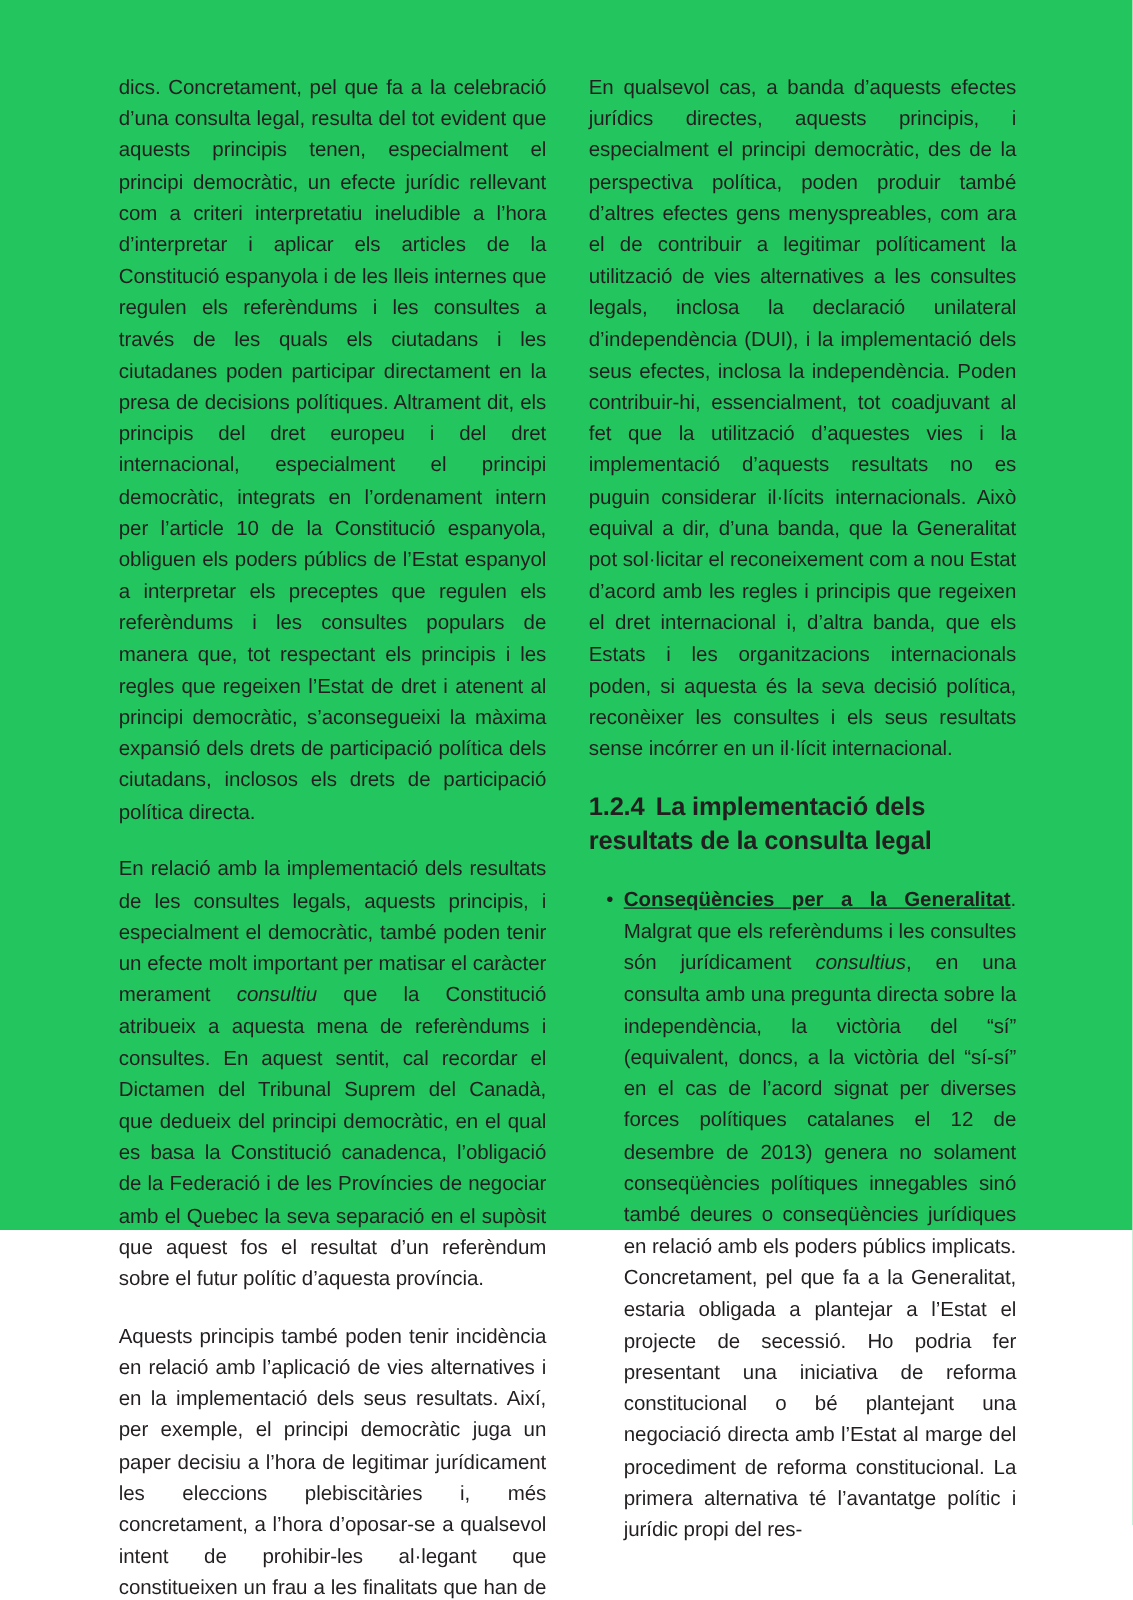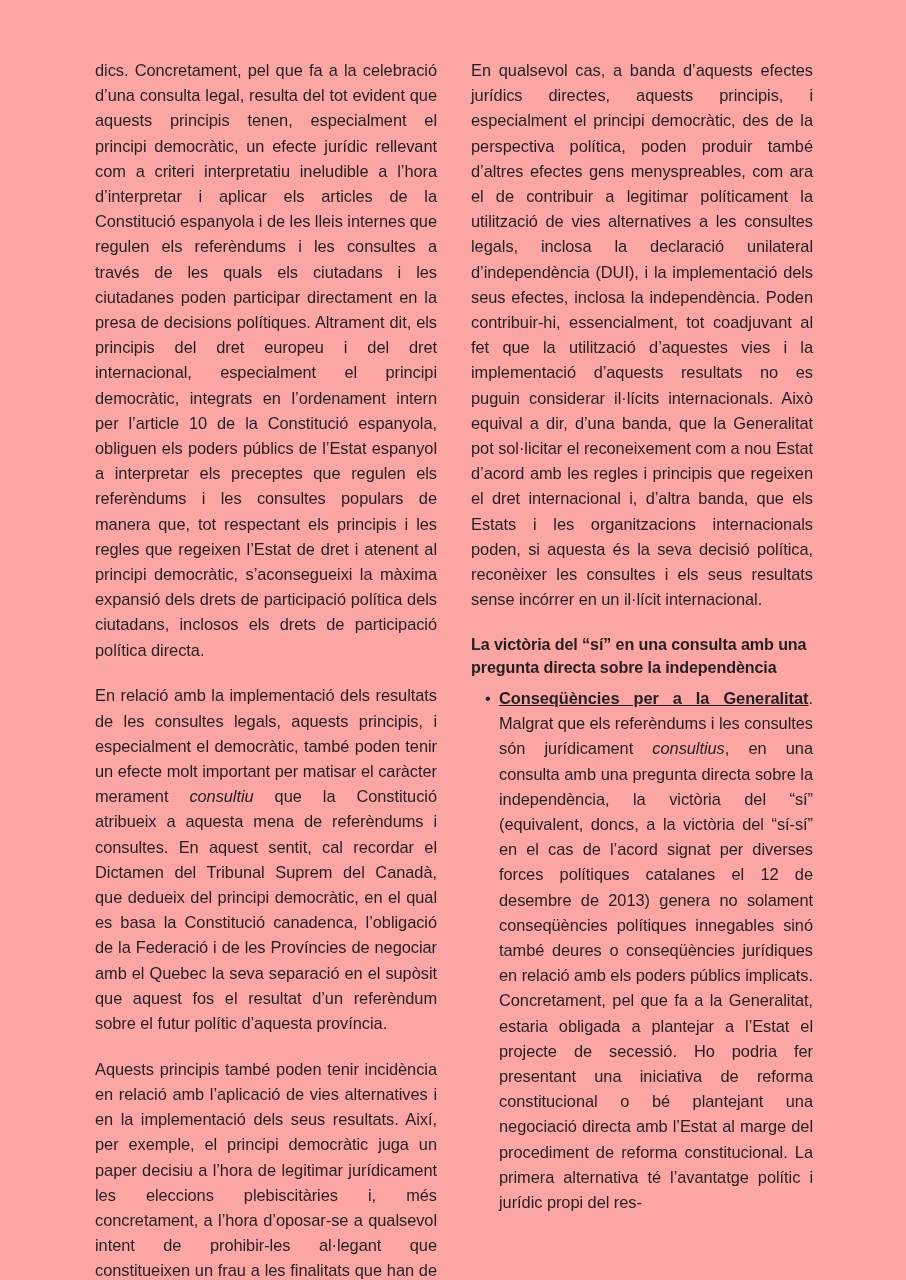--- a/index.html
+++ b/index.html
@@ -14,22 +14,22 @@
     font-family: "Liberation Sans", sans-serif;
     color: #231f20;
     overflow: hidden;
   }
 
   .page {
     position: absolute;
     left: 0;
     top: 0;
     width: 906px;
-    height: 1280px;
-    background: #fca5a5;
+    height: 984px;
+    background: #22c55e;
   }
 
   .columns {
     position: absolute;
     left: 95px;
     top: 58px;
     width: 718px;
     height: 1110px;
     display: flex;
     flex-direction: row;
@@ -135,22 +135,24 @@
 
     <div class="col">
       <p class="para" id="p1"><span>dics. Concretament, pel que fa a la celebració d’una consulta legal, resulta del tot evident que aquests principis tenen, especialment el principi democràtic, un efecte jurídic rellevant com a criteri interpretatiu ineludible a l’hora d’interpretar i aplicar els articles de la Constitució espanyola i de les lleis internes que regulen els referèndums i les consultes a través de les quals els ciutadans i les ciutadanes poden participar directament en la presa de decisions polítiques. Altrament dit, els principis del dret europeu i del dret internacional, especialment el principi democràtic, integrats en l’ordenament intern per l’article 10 de la Constitució espanyola, obliguen els poders públics de l’Estat espanyol a interpretar els preceptes que regulen els referèndums i les consultes populars de manera que, tot respectant els principis i les regles que regeixen l’Estat de dret i atenent al principi democràtic, s’aconsegueixi la màxima expansió dels drets de participació política dels ciutadans, inclosos els drets de participació política directa.</span></p>
       <p class="para" id="p2"><span>En relació amb la implementació dels resultats de les consultes legals, aquests principis, i especialment el democràtic, també poden tenir un efecte molt important per matisar el caràcter merament </span><em class="it">consultiu</em><span> que la Constitució atribueix a aquesta mena de referèndums i consultes. En aquest sentit, cal recordar el Dictamen del Tribunal Suprem del Canadà, que dedueix del principi democràtic, en el qual es basa la Constitució canadenca, l’obligació de la Federació i de les Províncies de negociar amb el Quebec la seva separació en el supòsit que aquest fos el resultat d’un referèndum sobre el futur polític d’aquesta província.</span></p>
       <p class="para" id="p3"><span>Aquests principis també poden tenir incidència en relació amb l’aplicació de vies alternatives i en la implementació dels seus resultats. Així, per exemple, el principi democràtic juga un paper decisiu a l’hora de legitimar jurídicament les eleccions plebiscitàries i, més concretament, a l’hora d’oposar-se a qualsevol intent de prohibir-les al·legant que constitueixen un frau a les finalitats que han de complir les eleccions.</span></p>
     </div>
 
     <div class="col">
       <p class="para" id="p4"><span>En qualsevol cas, a banda d’aquests efectes jurídics directes, aquests principis, i especialment el principi democràtic, des de la perspectiva política, poden produir també d’altres efectes gens menyspreables, com ara el de contribuir a legitimar políticament la utilització de vies alternatives a les consultes legals, inclosa la declaració unilateral d’independència (DUI), i la implementació dels seus efectes, inclosa la independència. Poden contribuir-hi, essencialment, tot coadjuvant al fet que la utilització d’aquestes vies i la implementació d’aquests resultats no es puguin considerar il·lícits internacionals. Això equival a dir, d’una banda, que la Generalitat pot sol·licitar el reconeixement com a nou Estat d’acord amb les regles i principis que regeixen el dret internacional i, d’altra banda, que els Estats i les organitzacions internacionals poden, si aquesta és la seva decisió política, reconèixer les consultes i els seus resultats sense incórrer en un il·lícit internacional.</span></p>
 
+      <h2 class="section-heading">
+        <span class="num">1.2.4</span><span class="title">La implementació dels resultats de la consulta legal</span>
+      </h2>
 
-      <h3 class="sub-heading">La victòria del “sí” en una consulta amb una pregunta directa sobre la independència</h3>
 
       <ul class="bullet-list">
         <li class="bullet-item" id="b1">
           <span class="bullet-dot">•</span>
           <span class="bullet-text" id="b1-text"><strong class="lead">Conseqüències per a la Generalitat</strong><span>. Malgrat que els referèndums i les consultes són jurídicament </span><em class="it">consultius</em><span>, en una consulta amb una pregunta directa sobre la independència, la victòria del “sí” (equivalent, doncs, a la victòria del “sí-sí” en el cas de l’acord signat per diverses forces polítiques catalanes el 12 de desembre de 2013) genera no solament conseqüències polítiques innegables sinó també deures o conseqüències jurídiques en relació amb els poders públics implicats. Concretament, pel que fa a la Generalitat, estaria obligada a plantejar a l’Estat el projecte de secessió. Ho podria fer presentant una iniciativa de reforma constitucional o bé plantejant una negociació directa amb l’Estat al marge del procediment de reforma constitucional. La primera alternativa té l’avantatge polític i jurídic propi del res-</span></span>
         </li>
       </ul>
     </div>
 
   </div>

